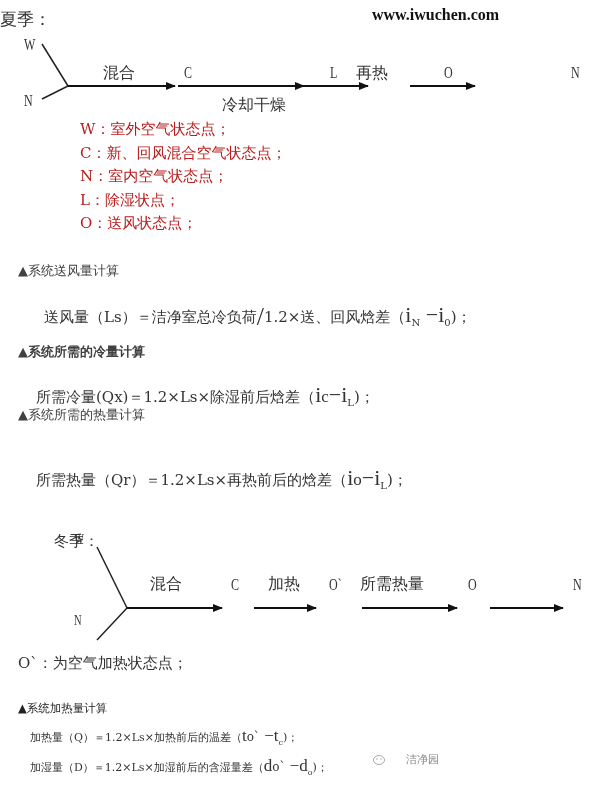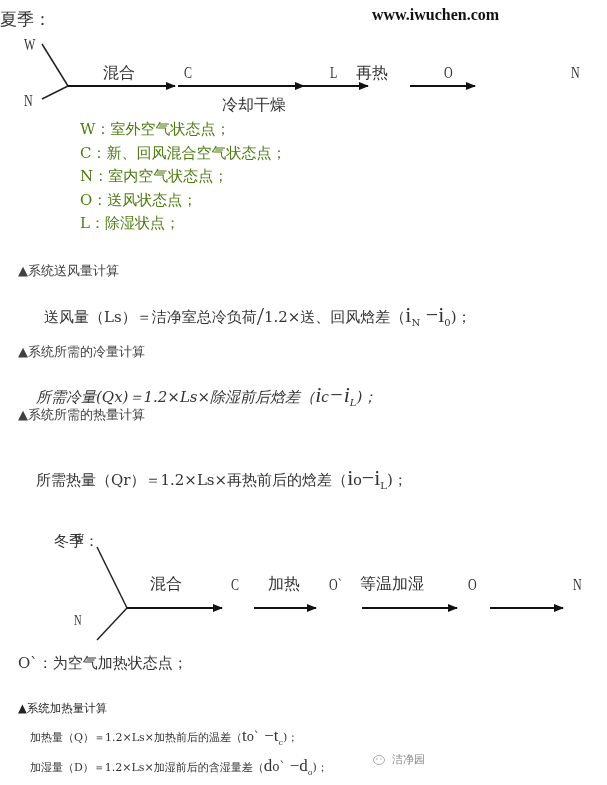--- a/index.html
+++ b/index.html
@@ -3,21 +3,21 @@
 <meta charset="utf-8">
 <style>
   html, body { margin:0; padding:0; background:#ffffff; }
   body { width:607px; height:785px; position:relative; overflow:hidden;
          font-family: "DejaVu Serif", "Liberation Serif", serif; color:#222; }
   .abs { position:absolute; white-space:nowrap; }
   .title { font-size:17px; color:#333; }
   .watermark-url { font-family:Liberation Serif, serif; font-weight:bold; font-size:16px; color:#111; }
   .lbl { font-family:"Liberation Serif", serif; font-size:16px; color:#333; transform:scaleX(0.75); transform-origin:left center; }
   .proc { font-size:16px; color:#333; }
-  .legend { font-size:15px; color:#4d7c0f; line-height:23.5px; }
+  .legend { font-size:15px; color:#b91c1c; line-height:23.5px; }
   .h { font-size:13px; color:#404040; }
   .formula { font-size:15px; color:#333; }
   .big-i { font-family:"Liberation Serif", serif; font-size:22px; }
   .sub { font-size:10px; vertical-align:-4px; }
   .small-h { font-size:11.5px; color:#222; }
   .small-f { font-size:11px; color:#333; }
   .mid-i { font-family:"Liberation Serif", serif; font-size:17px; }
   .wm { font-size:11px; color:#888; }
   svg.diagram { position:absolute; left:0; top:0; }
 </style>
@@ -60,60 +60,60 @@
 <div class="abs proc" style="left:222px;top:63px;margin-top:32px;">冷却干燥</div>
 <div class="abs lbl" style="left:330px;top:64px;">L</div>
 <div class="abs proc" style="left:356px;top:63px;">再热</div>
 <div class="abs lbl" style="left:444px;top:64px;">O</div>
 <div class="abs lbl" style="left:571px;top:64px;">N</div>
 
 <div class="abs legend" style="left:80px;top:118px;">
   <div>W：室外空气状态点；</div>
   <div>C：新、回风混合空气状态点；</div>
   <div>N：室内空气状态点；</div>
+  <div>L：除湿状点；</div>
   <div>O：送风状态点；</div>
-  <div>L：除湿状点；</div>
 </div>
 
 <div class="abs h" style="left:18px;top:262px;">▲系统送风量计算</div>
 <div class="abs formula" style="left:44px;top:302px;">
   <span>送风量（Ls）＝洁净室总冷负荷</span><span style="font-size:26px;font-family:'Liberation Serif',serif;vertical-align:-3px;">/</span><span>1.2×送、回风焓差（</span><span class="big-i">i</span><span class="sub">N</span><span class="big-i"> −</span><span class="big-i">i</span><span class="sub">0</span><span>)；</span>
 </div>
 
-<div class="abs h" style="left:18px;top:343px;">▲系统所需的冷量计算</div>
-<div class="abs formula" style="left:36px;top:382px;font-style:italic;">
+<div class="abs h" style="left:18px;top:343px;font-weight:bold;">▲系统所需的冷量计算</div>
+<div class="abs formula" style="left:36px;top:382px;">
   <span>所需冷量(Qx)＝1.2×Ls×除湿前后焓差（</span><span class="big-i">i</span><span style="font-family:'Liberation Serif',serif;font-size:17px;">c</span><span class="big-i">−</span><span class="big-i">i</span><span class="sub">L</span><span>)；</span>
 </div>
 
 <div class="abs h" style="left:18px;top:406px;">▲系统所需的热量计算</div>
 <div class="abs formula" style="left:36px;top:465px;">
   <span>所需热量（Qr）＝1.2×Ls×再热前后的焓差（</span><span class="big-i">i</span><span style="font-family:'Liberation Serif',serif;font-size:17px;">o</span><span class="big-i">−</span><span class="big-i">i</span><span class="sub">L</span><span>)；</span>
 </div>
 
 <div class="abs title" style="left:54px;top:532px;font-size:15px;">冬季：</div>
 <div class="abs lbl" style="left:74px;top:532px;font-size:14px;">W</div>
 <div class="abs lbl" style="left:74px;top:613px;font-size:14px;">N</div>
 <div class="abs proc" style="left:150px;top:574px;">混合</div>
 <div class="abs lbl" style="left:231px;top:576px;">C</div>
 <div class="abs proc" style="left:268px;top:574px;">加热</div>
 <div class="abs lbl" style="left:329px;top:576px;">O`</div>
-<div class="abs proc" style="left:360px;top:574px;">等温加湿</div>
+<div class="abs proc" style="left:360px;top:574px;">所需热量</div>
 <div class="abs lbl" style="left:468px;top:576px;">O</div>
 <div class="abs lbl" style="left:573px;top:576px;">N</div>
 
 <div class="abs" style="left:18px;top:654px;font-size:15px;color:#333;">O`：为空气加热状态点；</div>
 
 <div class="abs small-h" style="left:18px;top:701px;">▲系统加热量计算</div>
 <div class="abs small-f" style="left:30px;top:726px;">
   <span>加热量（Q）＝1.2×Ls×加热前后的温差（</span><span class="mid-i">t</span><span style="font-size:12px;">o`</span><span class="mid-i"> −</span><span class="mid-i">t</span><span class="sub" style="font-size:8px;">c</span><span>)；</span>
 </div>
 <div class="abs small-f" style="left:30px;top:756px;">
   <span>加湿量（D）＝1.2×Ls×加湿前后的含湿量差（</span><span class="mid-i">d</span><span style="font-size:12px;">o`</span><span class="mid-i"> −</span><span class="mid-i">d</span><span class="sub" style="font-size:8px;">o</span><span>)；</span>
 </div>
 
-<div class="abs wm" style="left:372px;top:752px;display:flex;align-items:center;gap:6px;">
+<div class="abs wm" style="left:372px;top:752px;display:flex;align-items:center;gap:20px;">
   <svg width="14" height="12" viewBox="0 0 14 12">
     <ellipse cx="7" cy="6" rx="5.5" ry="4.5" fill="none" stroke="#aaa" stroke-width="1"></ellipse>
     <circle cx="5" cy="5" r="0.8" fill="#aaa"></circle>
       <circle cx="9" cy="5" r="0.8" fill="#aaa"></circle>
   </svg>
   <span>洁净园</span>
 </div>
 
 </body></html>

